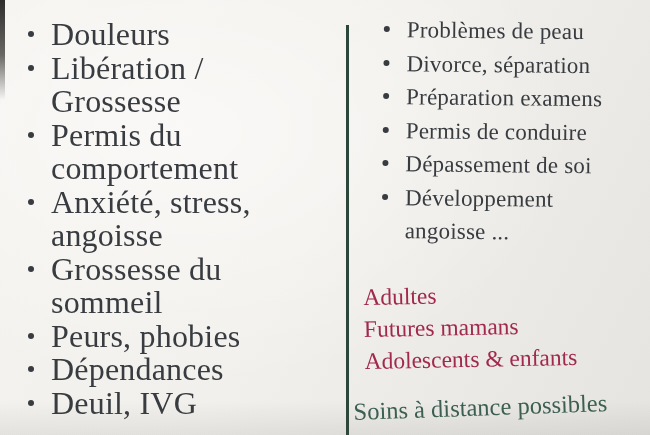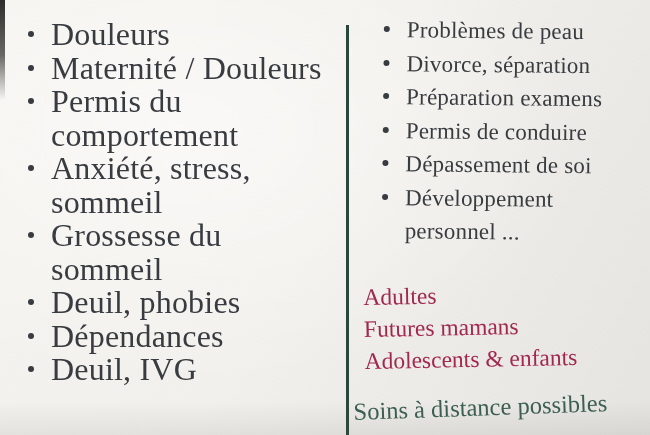--- a/index.html
+++ b/index.html
@@ -115,37 +115,37 @@
 
   <div class="photo-edge"></div>
 
   <ul class="topic-list left-list">
 
       <li>
         <span>Douleurs</span>
       </li>
 
       <li>
-        <span>Maternité / Douleurs</span>
+        <span>Libération / Grossesse</span>
       </li>
 
       <li>
         <span>Permis du comportement</span>
       </li>
 
       <li>
-        <span>Anxiété, stress, sommeil</span>
+        <span>Anxiété, stress, angoisse</span>
       </li>
 
       <li>
         <span>Grossesse du sommeil</span>
       </li>
 
       <li>
-        <span>Deuil, phobies</span>
+        <span>Peurs, phobies</span>
       </li>
 
 
       <li>
         <span>Dépendances</span>
       </li>
 
       <li>
         <span>Deuil, IVG</span>
       </li>
@@ -170,21 +170,21 @@
 
       <li>
         <span>Permis de conduire</span>
       </li>
 
       <li>
         <span>Dépassement de soi</span>
       </li>
 
       <li>
-        <span>Développement personnel ...</span>
+        <span>Développement angoisse ...</span>
       </li>
     </ul>
 
   <div class="audience-block">
 
       <div>Adultes</div>
 
       <div>Futures mamans</div>
 
       <div>Adolescents &amp; enfants</div>

